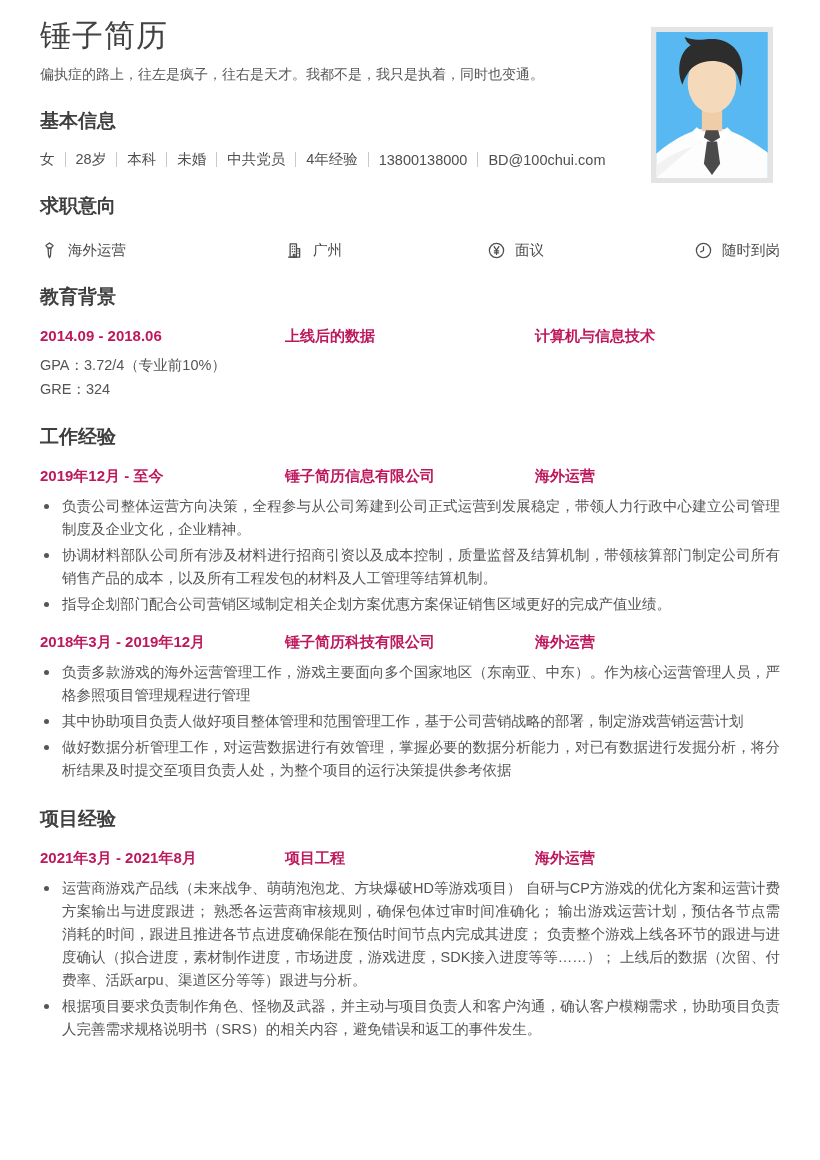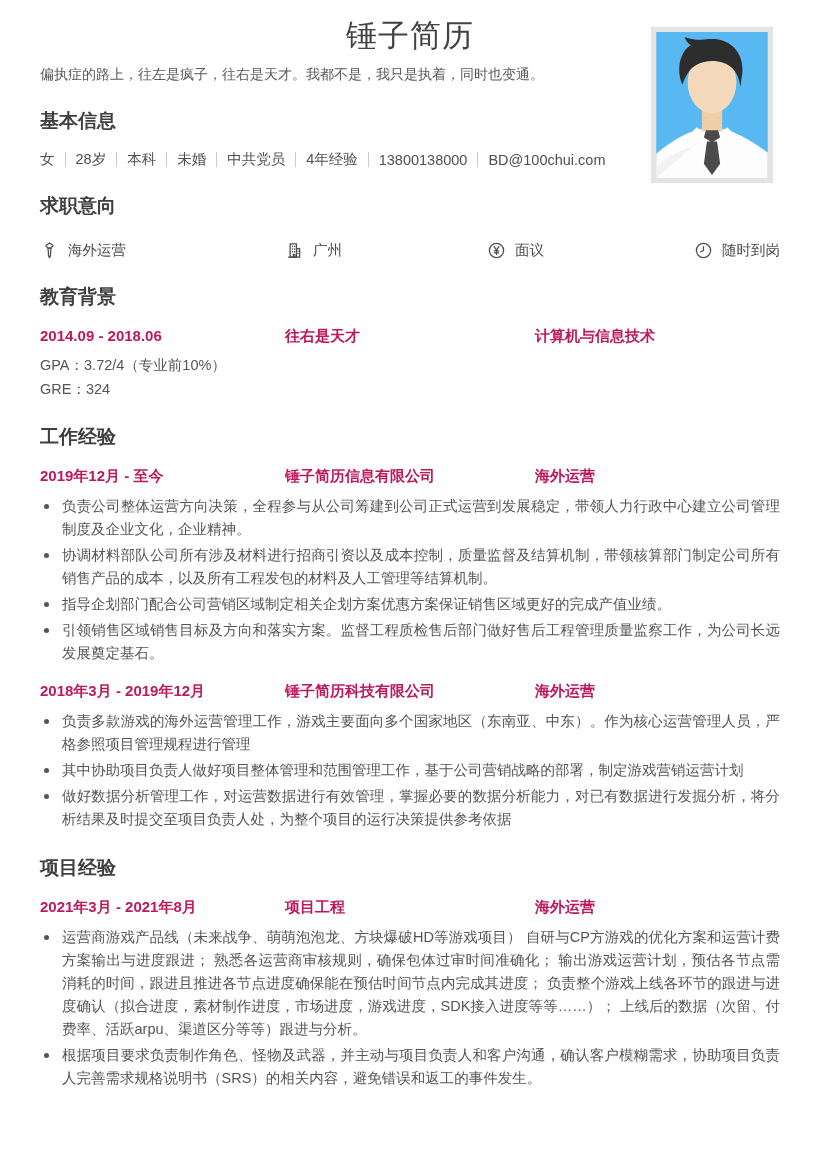--- a/index.html
+++ b/index.html
@@ -8,21 +8,21 @@
     background:#ffffff;
     font-family:"Liberation Sans","DejaVu Sans",sans-serif;
     color:#555555;
     position:relative;
     overflow:hidden;
   }
   .page { padding:10px 40px 0 40px; }
 
   .name-title {
     font-size:31px; font-weight:normal; color:#424242;
-    margin:8px 0 0 0; letter-spacing:1px; line-height:36px;text-align:center;
+    margin:8px 0 0 0; letter-spacing:1px; line-height:36px;
   }
   .tagline { font-size:14px; color:#595959; margin-top:10px; line-height:20px; }
 
   .section-title {
     font-size:19px; font-weight:bold; color:#3f3f3f;
     margin:26px 0 0 0; line-height:24px;font-family:Liberation Mono, monospace;
   }
 
   
   .info-row { margin-top:16px; display:flex; align-items:center; font-size:14.5px; color:#4f4f4f; }
@@ -154,40 +154,39 @@
         <path class="icon-stroke" d="M12 7 L12 12 L8.5 13.8"></path>
       </svg>
       <span>随时到岗</span>
     </div>
   </div>
 
   <h2 class="section-title">教育背景</h2>
   <div class="entry">
     <div class="entry-head">
       <span>2014.09 - 2018.06</span>
-      <span>往右是天才</span>
+      <span>上线后的数据</span>
       <span>计算机与信息技术</span>
     </div>
     <div class="edu-detail">GPA：3.72/4（专业前10%）</div>
     <div class="edu-detail" style="margin-top:2px;">GRE：324</div>
   </div>
 
   <h2 class="section-title">工作经验</h2>
 
   <div class="entry">
     <div class="entry-head">
       <span>2019年12月 - 至今</span>
       <span>锤子简历信息有限公司</span>
       <span>海外运营</span>
     </div>
     <ul class="bullets">
       <li>负责公司整体运营方向决策，全程参与从公司筹建到公司正式运营到发展稳定，带领人力行政中心建立公司管理制度及企业文化，企业精神。</li>
       <li>协调材料部队公司所有涉及材料进行招商引资以及成本控制，质量监督及结算机制，带领核算部门制定公司所有销售产品的成本，以及所有工程发包的材料及人工管理等结算机制。</li>
       <li>指导企划部门配合公司营销区域制定相关企划方案优惠方案保证销售区域更好的完成产值业绩。</li>
-      <li>引领销售区域销售目标及方向和落实方案。监督工程质检售后部门做好售后工程管理质量监察工作，为公司长远发展奠定基石。</li>
     </ul>
   </div>
 
   <div class="entry">
     <div class="entry-head">
       <span>2018年3月 - 2019年12月</span>
       <span>锤子简历科技有限公司</span>
       <span>海外运营</span>
     </div>
     <ul class="bullets">

